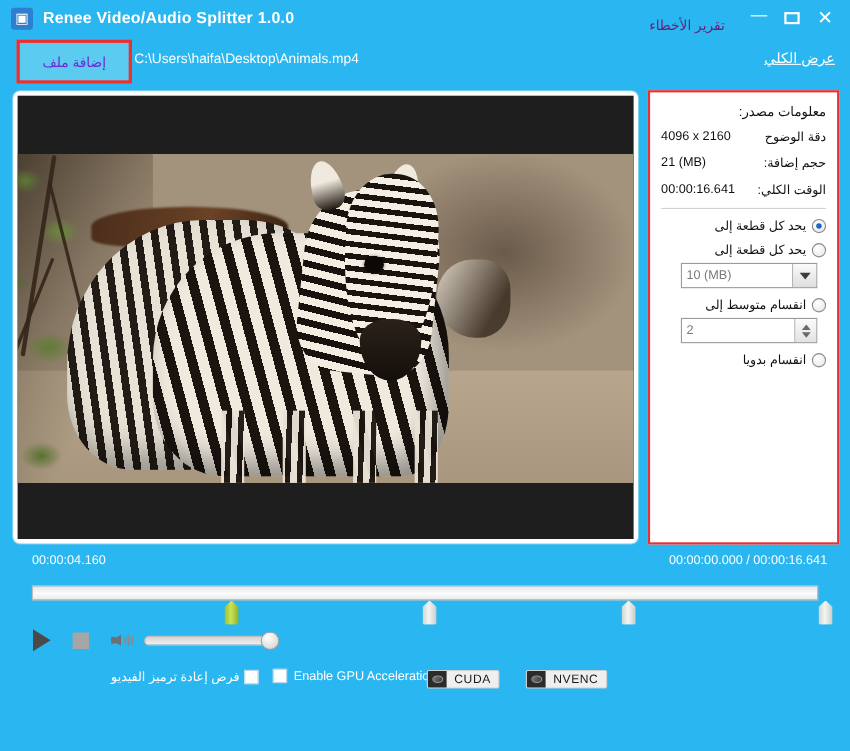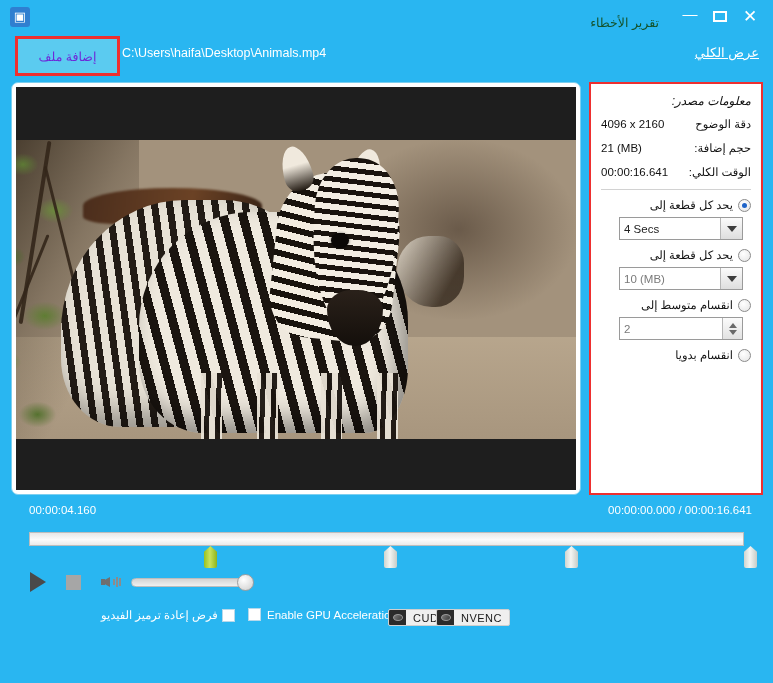--- a/index.html
+++ b/index.html
@@ -31,21 +31,21 @@
   #app-title {
     margin-left: 9px; color: #ffffff;
     font-size: 14.5px; font-weight: bold;
     letter-spacing: 0.2px; white-space: nowrap;
   }
   #titlebar-right {
     margin-left: auto; display: flex; align-items: center;
     height: 33px; padding-right: 8px;
   }
   #bug-report {
-    color: #14532d; font-size: 12.5px; direction: rtl;
+    color: #701a75; font-size: 12.5px; direction: rtl;
     margin-right: 16px; white-space: nowrap; margin-top: 12px;
   }
   .winbtn {
     width: 30px; height: 30px; display: flex;
     align-items: center; justify-content: center;
     color: #fff;
   }
   .win-min { font-size: 15px; padding-bottom: 6px; }
   .win-max-box {
     width: 14px; height: 11px; border: 2px solid #fff;
@@ -220,21 +220,21 @@
     position: absolute; left: 589px; top: 82px;
     width: 174px; height: 413px;
     background: #ffffff;
     border: 2px solid #ee2f2f;
   }
   #src-info {
     padding: 10px 10px 0 10px;
     direction: rtl;
   }
   .src-title {
-    font-size: 12px; color: #111; margin-bottom: 9px; font-style: italic;
+    font-size: 12px; color: #111; margin-bottom: 9px;
   }
   .src-row {
     display: flex; align-items: center; justify-content: space-between;
     font-size: 11.5px; color: #111; margin-bottom: 10px;
   }
   .src-k { white-space: nowrap; }
   .src-v { direction: ltr; white-space: nowrap; }
   #src-divider {
     margin: 4px 10px 0 10px; height: 1px; background: #d2d2d2;
   }
@@ -411,29 +411,30 @@
   .nv-eye .iris {
     width: 10px; height: 7px; border-radius: 50%;
     background: linear-gradient(120deg, #7a7a7a, #3a3a3a);
     border: 1px solid #9a9a9a;
   }
   .nv-txt {
     padding: 0 7px; font-size: 11px; color: #1a1a1a;
     font-family: "Liberation Sans", sans-serif; letter-spacing: .5px;
   }
   #cuda-badge { position: absolute; left: 388px; top: 4px; }
-  #nvenc-badge { position: absolute; left: 436px; top: 4px; justify-content: space-between; }
+  #nvenc-badge { position: absolute; left: 478px; top: 4px; justify-content: space-between; }
 </style>
 </head>
 <body>
 
 <div id="app">
 
   <div id="titlebar">
     <div id="app-logo">▣</div>
+    <div id="app-title">Renee Video/Audio Splitter 1.0.0</div>
     <div id="titlebar-right">
       <div id="bug-report">تقرير الأخطاء</div>
       <div class="winbtn win-min">—</div>
       <div class="winbtn">
         <div class="win-max-box"></div>
       </div>
       <div class="winbtn win-close">✕</div>
     </div>
   </div>
 
@@ -494,26 +495,20 @@
     </div>
 
     <div id="src-divider"></div>
 
     <div class="opt-group">
 
       <div class="opt-row">
         <span class="radio checked"></span>
         <span class="opt-label">يحد كل قطعة إلى</span>
       </div>
-      <div class="field indent">
-        <span class="field-text">4 Secs</span>
-        <span class="combo-btn">
-          <span class="caret"></span>
-        </span>
-      </div>
 
       <div class="opt-row">
         <span class="radio"></span>
         <span class="opt-label">يحد كل قطعة إلى</span>
       </div>
       <div class="field indent">
         <span class="field-text muted">10 (MB)</span>
         <span class="combo-btn">
           <span class="caret"></span>
         </span>

